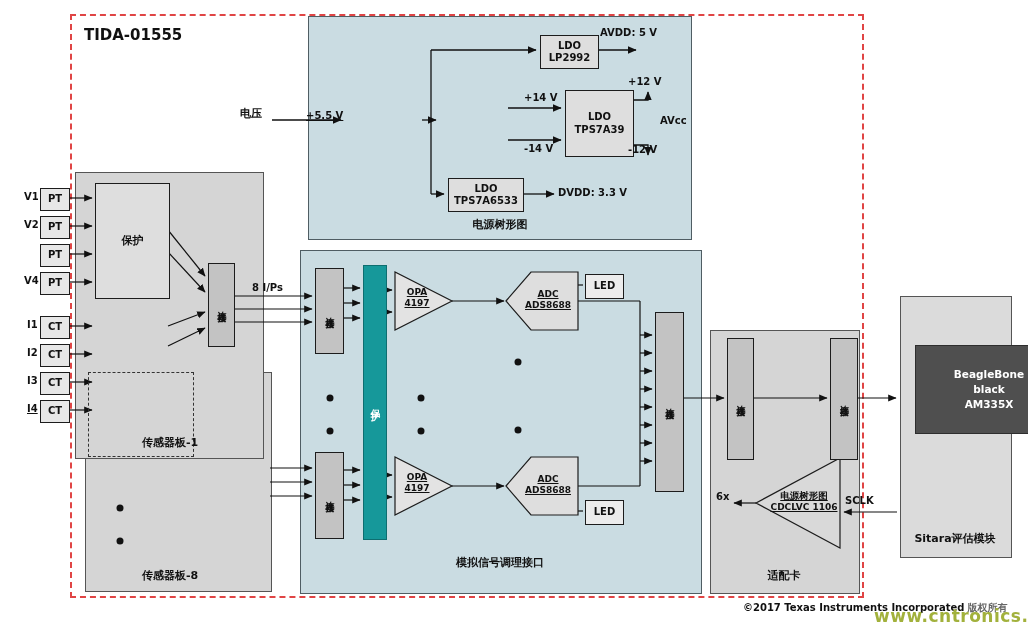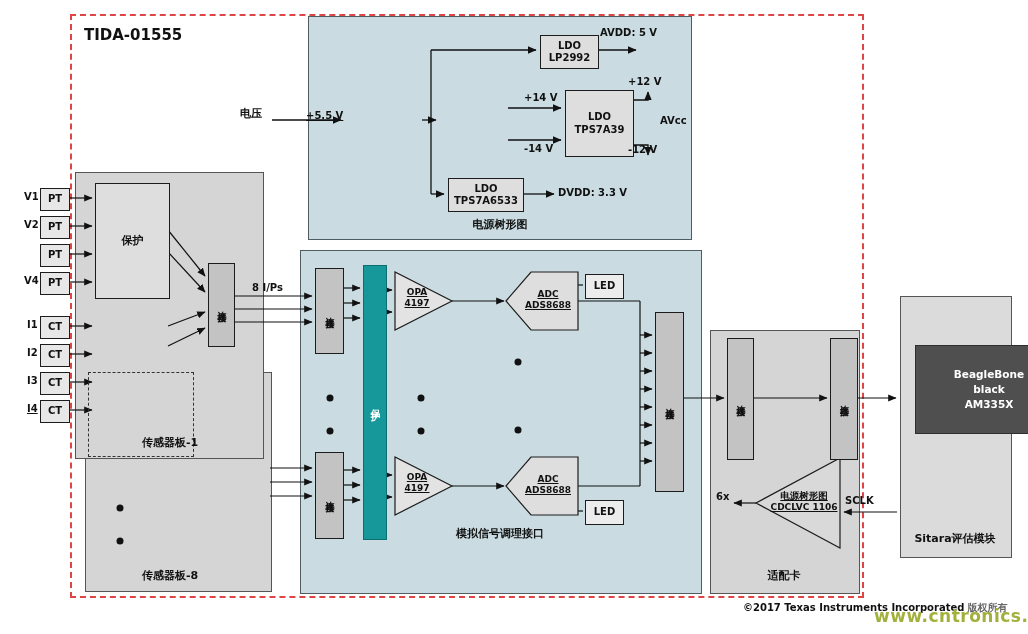--- a/index.html
+++ b/index.html
@@ -254,21 +254,21 @@
       <span>LED</span>
     </div>
   <div class="blk" style="left:585px;top:500px;width:37px;height:23px;background:#ececec;">
       <span>LED</span>
     </div>
 
   <div class="conn vtext" style="left:655px;top:312px;width:27px;height:178px;">
       <span>连接器</span>
     </div>
 
-  <div class="lbl clbl seclabel" style="left:408px;top:526px;width:184px;">模拟信号调理接口</div>
+  <div class="lbl clbl seclabel" style="left:408px;top:555px;width:184px;">模拟信号调理接口</div>
 
   <div class="conn vtext" style="left:727px;top:338px;width:25px;height:120px;">
       <span>连接器</span>
     </div>
   <div class="conn vtext" style="left:830px;top:338px;width:26px;height:120px;">
       <span>连接器</span>
     </div>
 
   <div class="trilbl" style="left:762px;top:490px;width:84px;">
     <span style="display:block;font-size:9.5px;">电源树形图</span>

